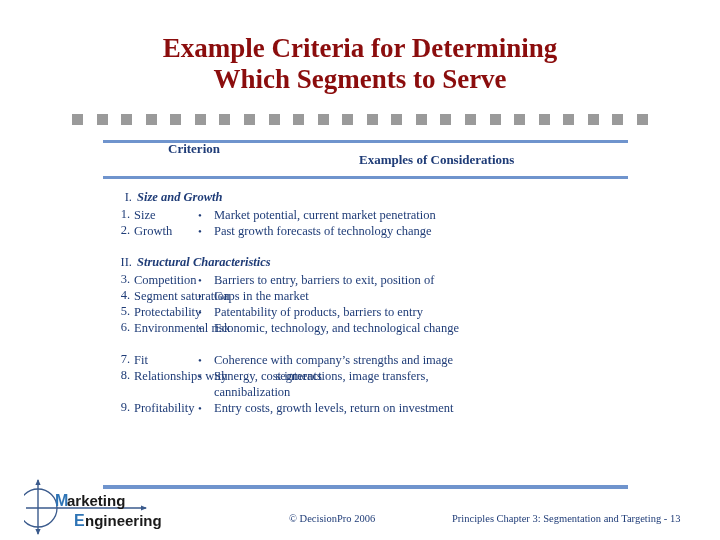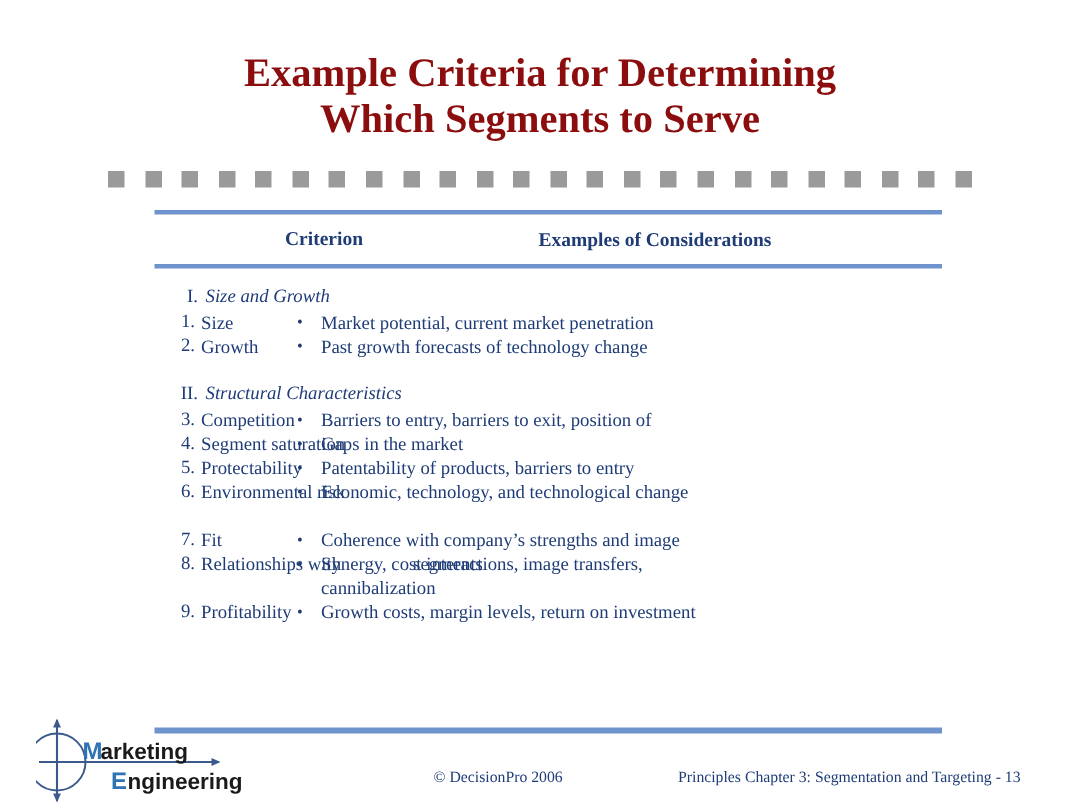--- a/index.html
+++ b/index.html
@@ -70,21 +70,21 @@
 
   
   .col-head {
     position: absolute;
     color: #1F3C77;
     font-weight: bold;
     font-size: 13px;
     font-family: "Liberation Serif", "DejaVu Serif", serif;
     white-space: nowrap;
   }
-  .col-head-criterion      { left: 168px; top: 151px; margin-left: 22px; }
+  .col-head-criterion      { left: 168px; top: 141px; }
   .col-head-considerations { left: 359px; top: 152px; }
 
   
   .content {
     position: absolute;
     left: 0;
     top: 190px;
     width: 720px;
     color: #1F3C77;
     font-size: 12.5px;
@@ -104,20 +104,21 @@
     width: 28px;
     text-align: right;
     left: 104px;
     font-size: 12.5px;
   }
   .sec-title {
     position: absolute;
     left: 137px;
     font-style: italic;
     font-size: 12.5px;
+    font-weight: bold;
   }
 
   .rows { position: relative; }
 
   .row {
     position: relative;
     display: flex;
     align-items: flex-start;
     min-height: 16px;
   }
@@ -307,21 +308,21 @@
           <div class="row">
             <div class="row-left"><span class="crit-num">8.</span><div class="crit-label line">Relationships with</div><div class="crit-label cont line">segments</div></div>
             <div class="row-right">
               <div class="bullet-item">Synergy, cost interactions, image transfers,</div>
               <div class="bullet-cont">cannibalization</div>
             </div>
           </div>
           <div class="row">
             <div class="row-left"><span class="crit-num">9.</span><div class="crit-label line">Profitability</div></div>
             <div class="row-right">
-              <div class="bullet-item">Growth costs, margin levels, return on investment</div>
+              <div class="bullet-item">Entry costs, growth levels, return on investment</div>
             </div>
           </div>
         </div>
       </div>
     </div>
 
   <div class="logo">
     <svg width="160" height="58" viewBox="0 0 160 58" xmlns="http://www.w3.org/2000/svg">
       <g>
         <line x1="14" y1="2" x2="14" y2="56" stroke="#3a5a8c" stroke-width="1.4"></line>

